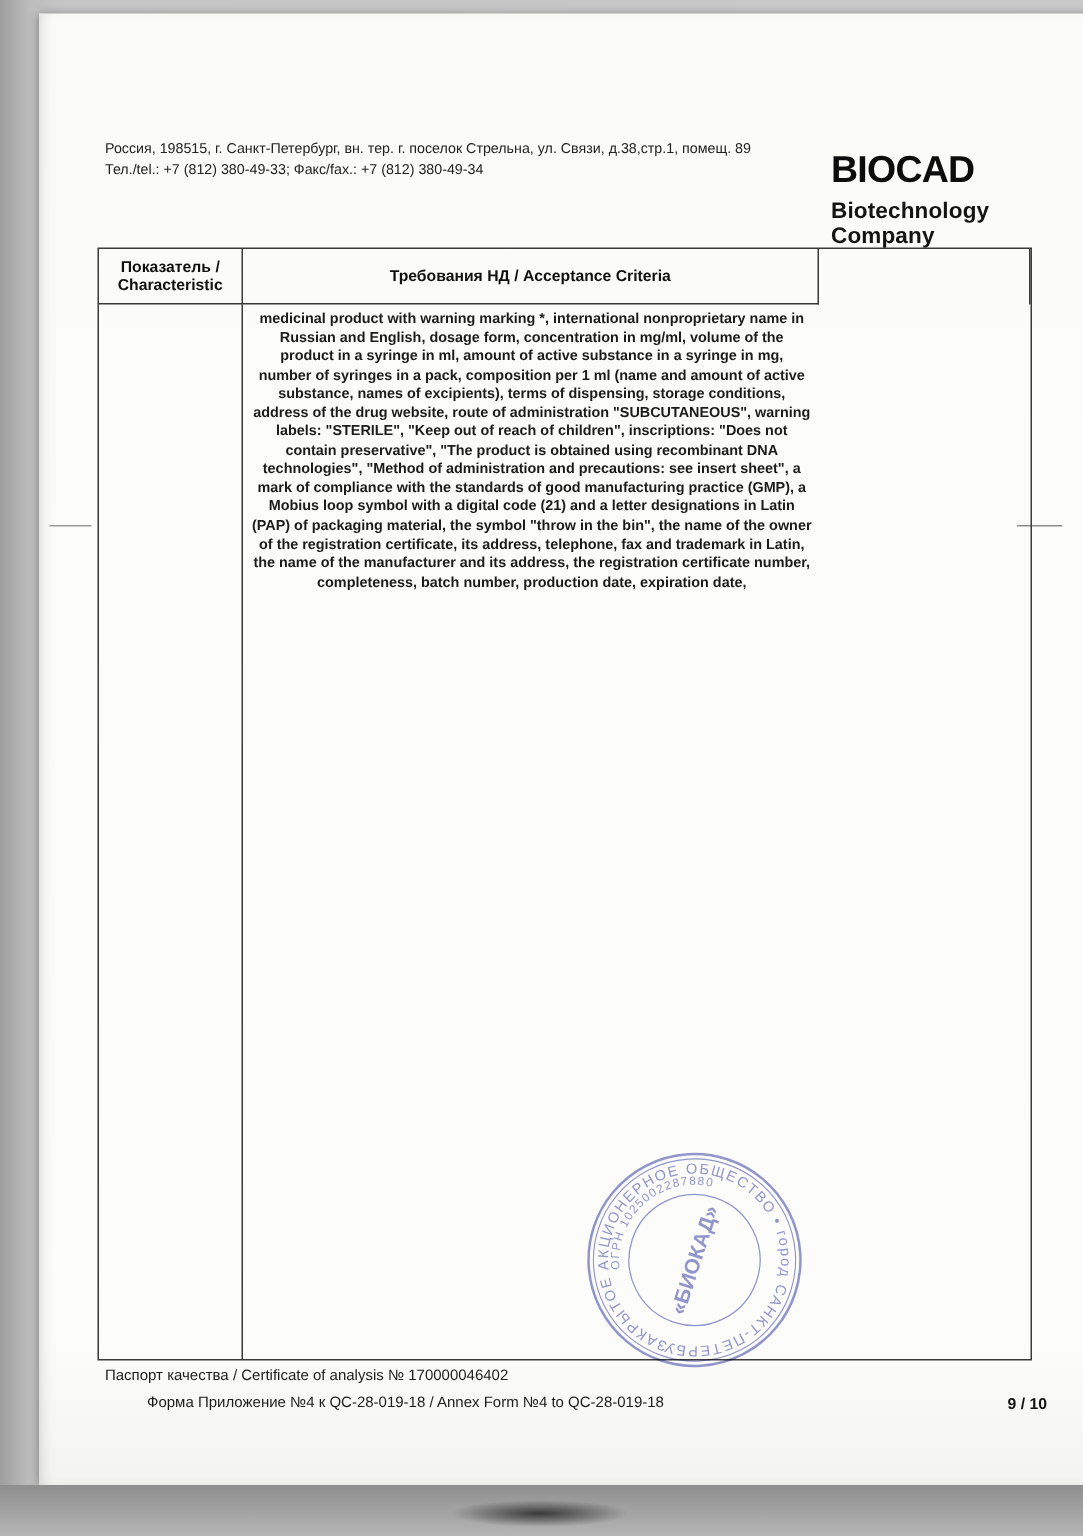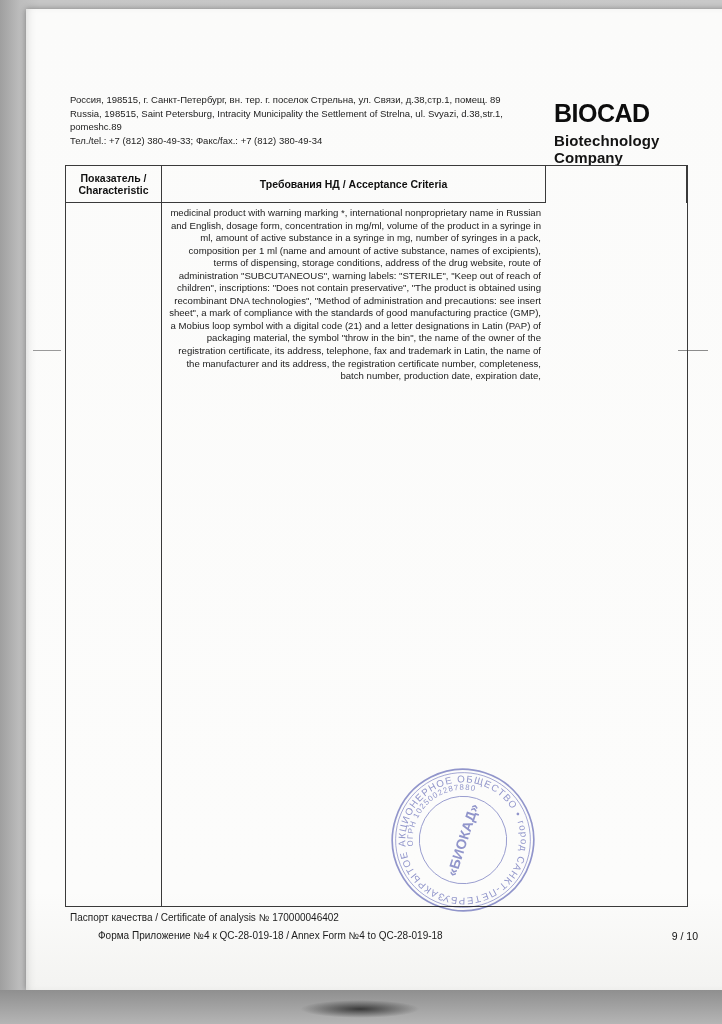--- a/index.html
+++ b/index.html
@@ -56,51 +56,50 @@
   .cell{box-sizing:border-box;border-color:#3a3a3a;}
   .cell.col1,.cell.col2{border-right:1px solid #3a3a3a;}
   .cell.head{
     border-bottom:1px solid #3a3a3a;
     display:flex;align-items:center;justify-content:center;text-align:center;
     font-weight:700;font-size:10.5px;line-height:12.5px;padding:2px 4px;color:#101010;
   }
   .cell.body{padding:4px 5px 4px 6px;}
   .result-text{
     font-size:9.6px;line-height:12.55px;color:#1b1b1b;
-    letter-spacing:0px;word-spacing:0px;text-align:right;
+    letter-spacing:0px;word-spacing:0px;text-align:center;font-weight:bold;
   }
 
   
   .footer-line1{
     position:absolute;left:44px;top:903px;font-size:10px;color:#1b1b1b;
   }
   .footer-line2{
     position:absolute;left:44px;top:921px;font-size:10px;color:#1b1b1b;margin-left:28px;
   }
   .page-number{
-    position:absolute;right:32px;top:921px;font-size:10.5px;font-weight:400;color:#111;padding-left:44px;
+    position:absolute;right:32px;top:921px;font-size:10.5px;font-weight:700;color:#111;padding-left:44px;
   }
 
   
   .stamp-wrap{
     position:absolute;left:358px;top:752px;width:158px;height:158px;
     opacity:.82;z-index:5;mix-blend-mode:multiply;pointer-events:none;
   }
   .stamp-svg{width:100%;height:100%;}
   .stamp-ring{fill:none;stroke:#7b80c4;}
   .stamp-text{fill:#7b80c4;font-family:"Liberation Sans",sans-serif;}
 </style>
 </head>
 <body>
 
 <div class="scan-page">
 
   <div class="address-block">
     <div>Россия, 198515, г. Санкт-Петербург, вн. тер. г. поселок Стрельна, ул. Связи, д.38,стр.1, помещ. 89</div>
-    <div>Russia, 198515, Saint Petersburg, Intracity Municipality the Settlement of Strelna, ul. Svyazi, d.38,str.1, pomeshc.89</div>
     <div>Тел./tel.: +7 (812) 380-49-33; Факс/fax.: +7 (812) 380-49-34</div>
   </div>
 
   <div class="logo-block">
     <div class="logo-word">BIOCAD</div>
     <div class="logo-sub">Biotechnology Company</div>
   </div>
 
   <div class="fold-mark fold-left"></div>
   <div class="fold-mark fold-right"></div>

